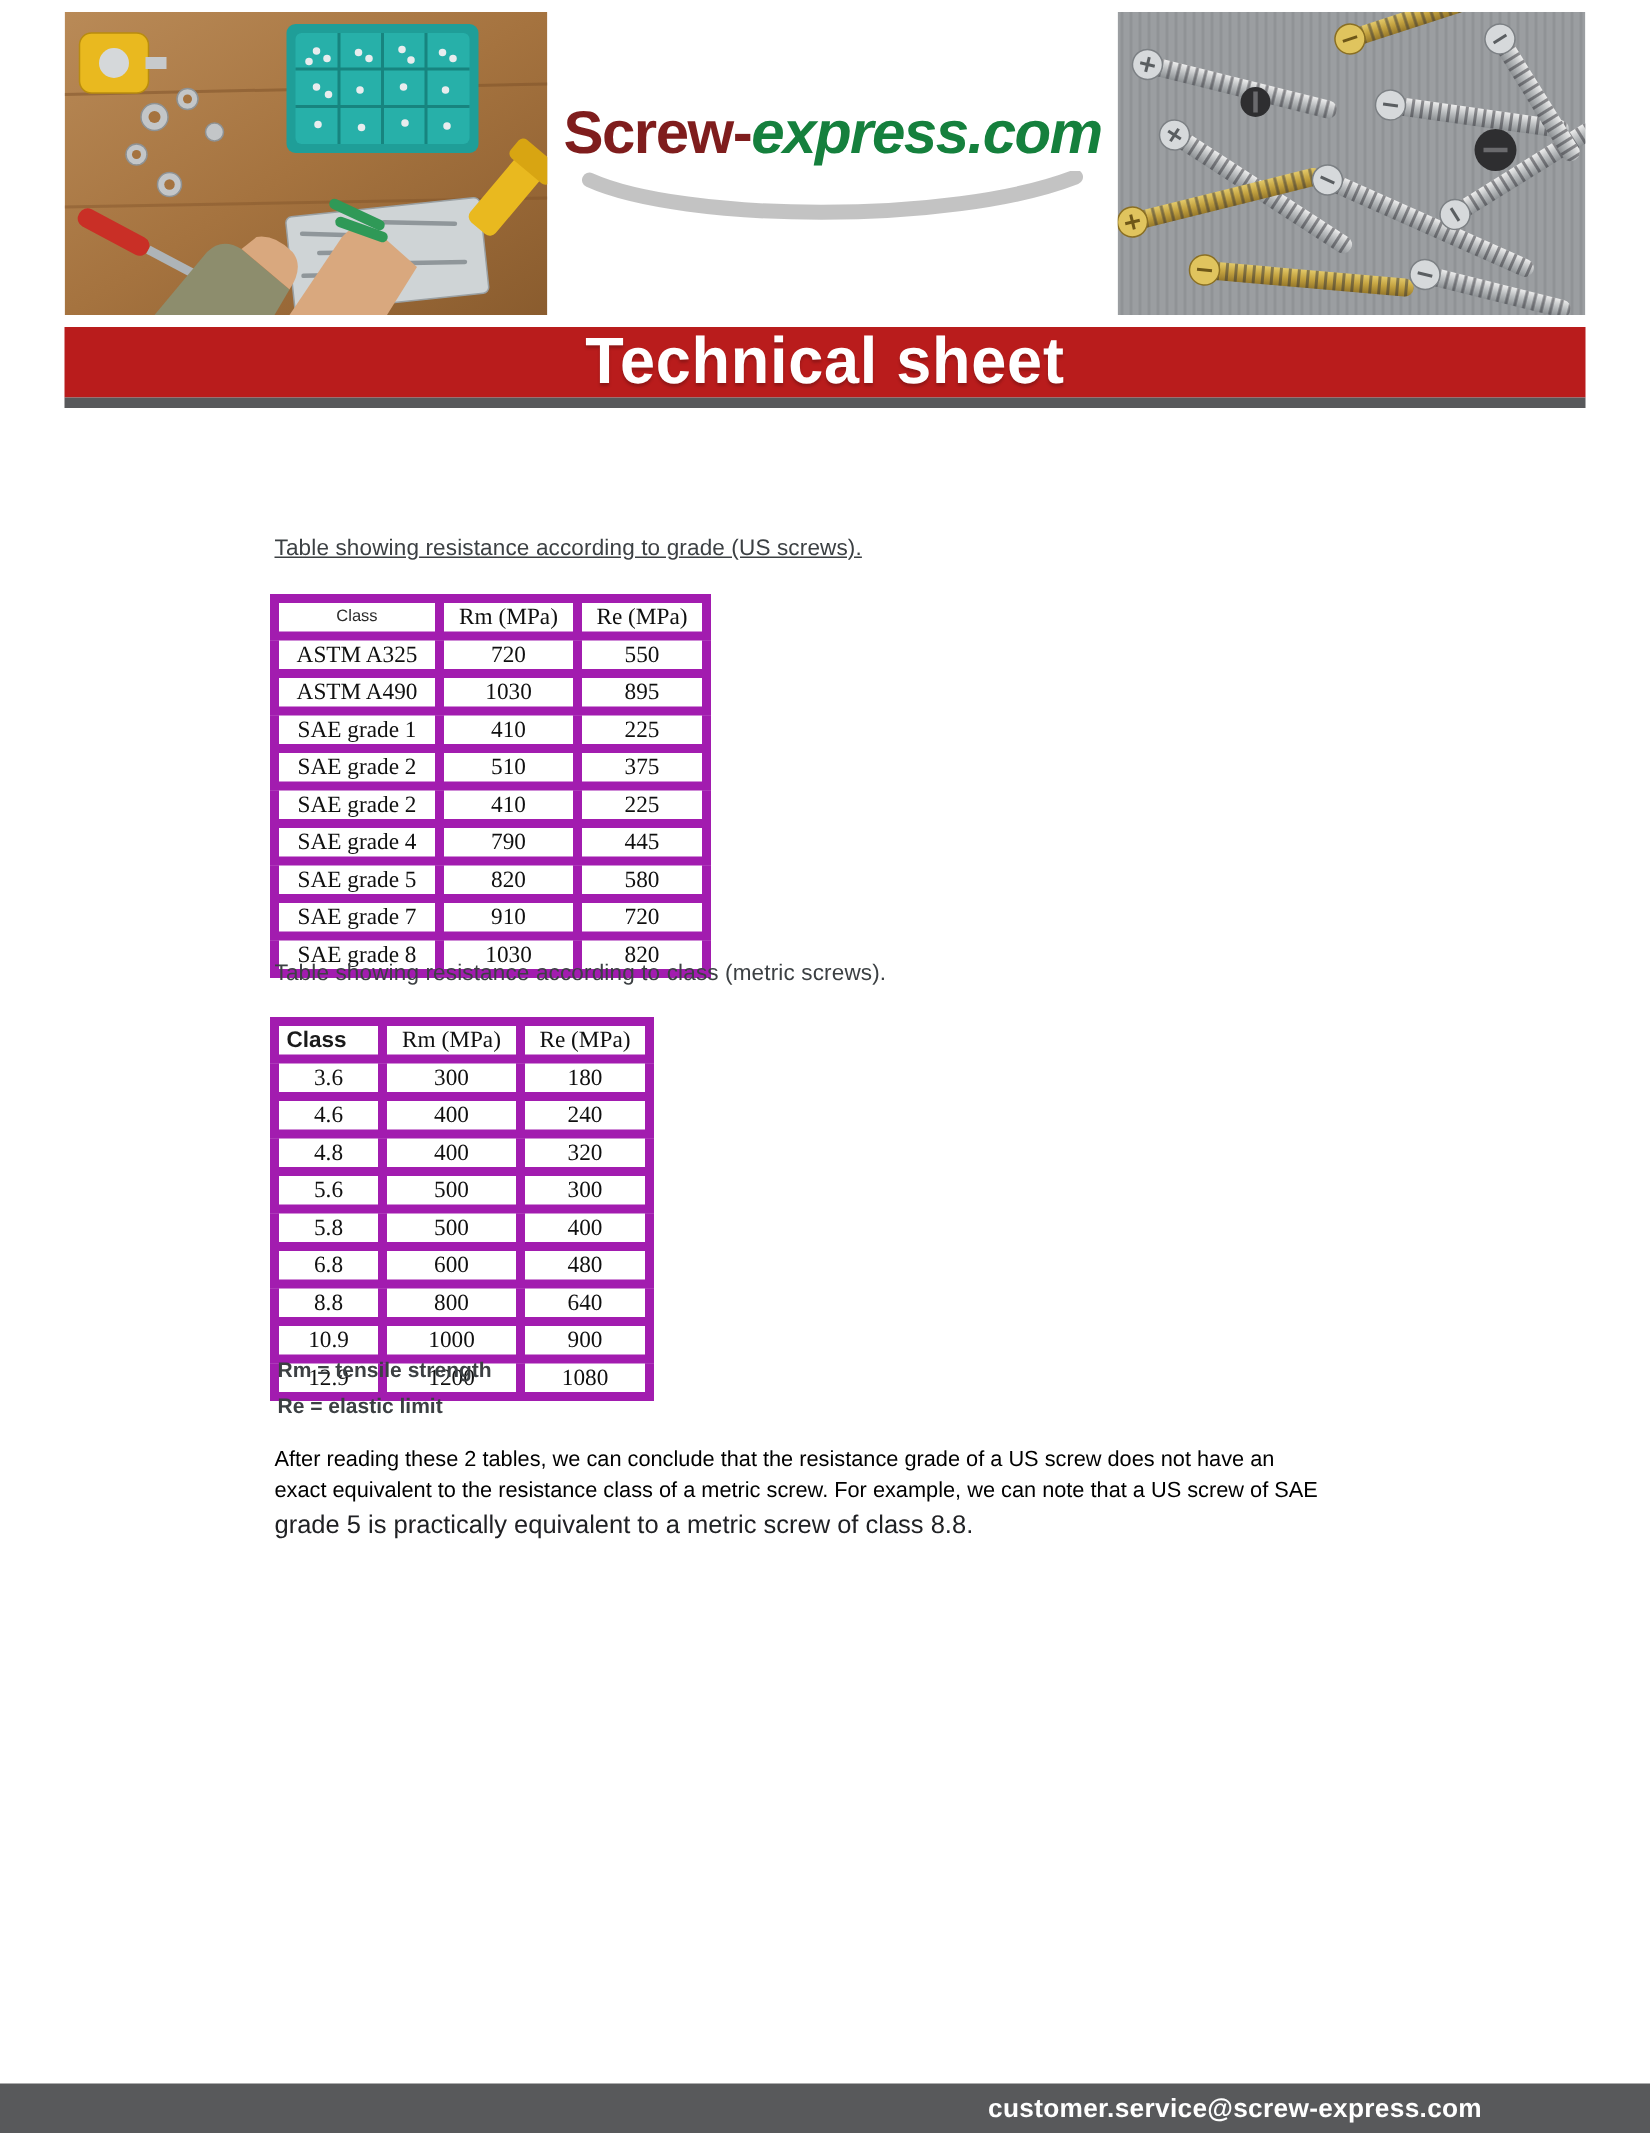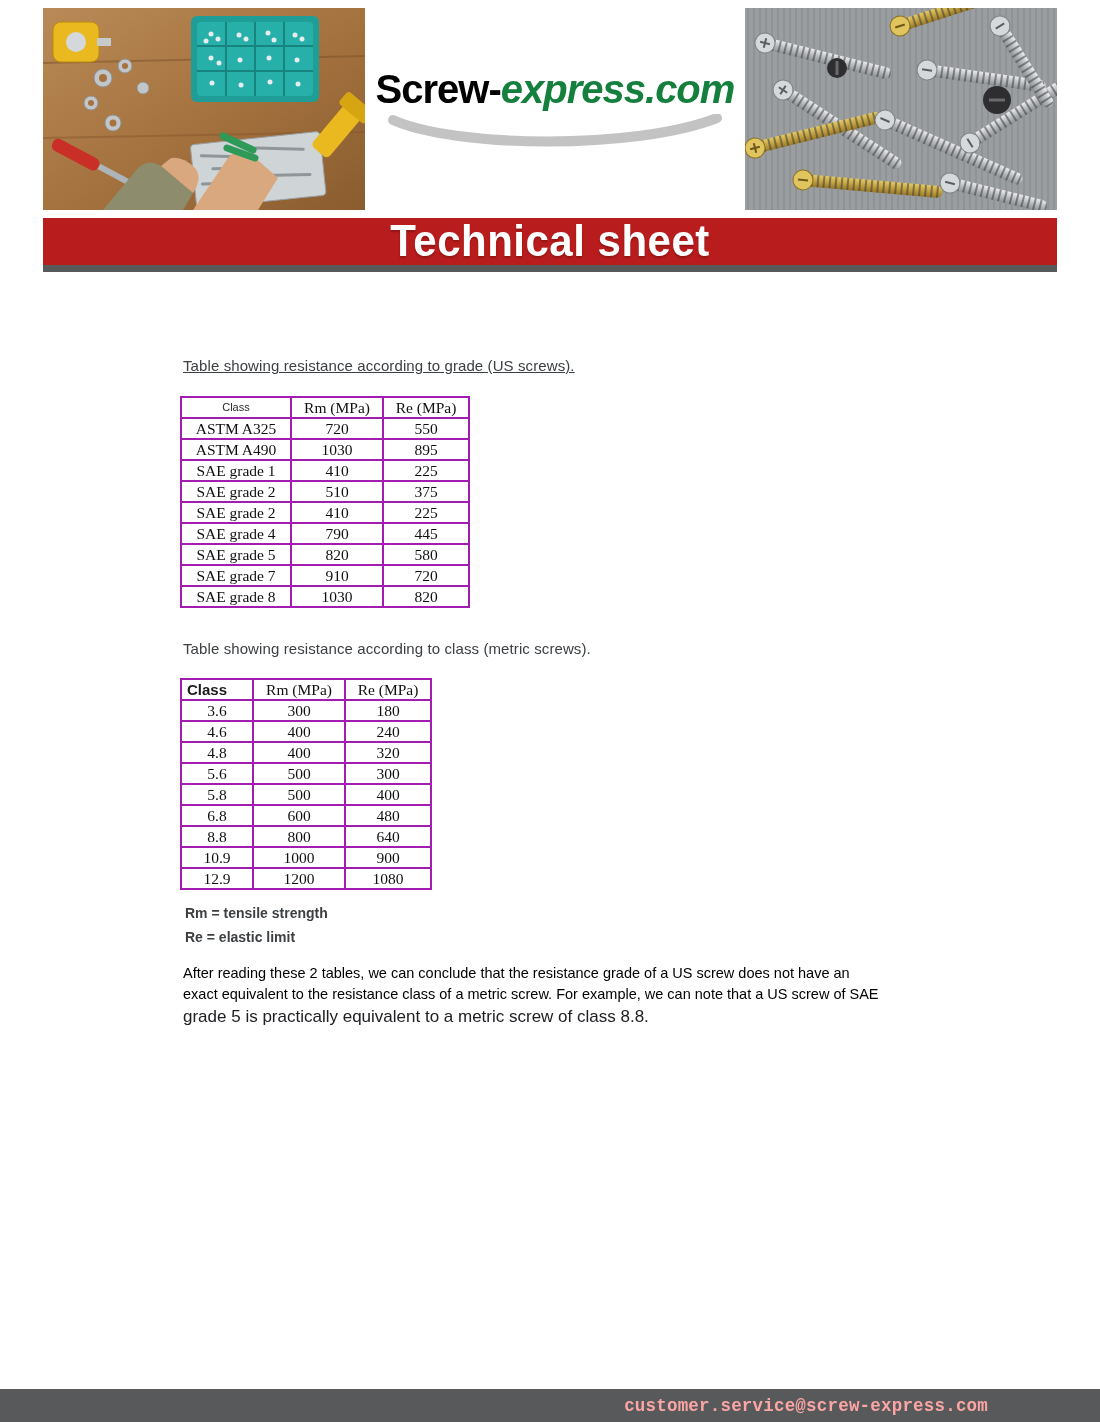--- a/index.html
+++ b/index.html
@@ -13,21 +13,21 @@
   .header-photo { position:absolute; top:8px; height:202px; overflow:hidden; }
   .header-photo svg { width:100%; height:100%; display:block; }
   .photo-left  { left:43px;  width:322px; }
   .photo-right { left:745px; width:312px; }
 
   .logo-block {
     position:absolute; top:8px; left:365px; width:380px; height:202px;
     display:flex; flex-direction:column; align-items:center; justify-content:center;
   }
   .logo-line { font-size:40px; font-weight:bold; letter-spacing:-1px; white-space:nowrap; }
-  .logo-dark   { color:#000000; }
+  .logo-dark   { color:#7f1d1d; }
   .logo-orange { color:#15803d; font-style:italic; }
   .logo-swoosh { margin-top:2px; }
 
   
   .banner {
     position:absolute; top:218px; left:43px; width:1014px; height:47px;
     background:#b91c1c; display:flex; align-items:flex-end; justify-content:center;
   }
   .banner-title {
     color:#ffffff; font-weight:bold; font-size:42px; letter-spacing:0.5px;
@@ -46,21 +46,21 @@
   .caption-metric { top:640px; }
 
   .data-table {
     position:absolute; left:180px; border-collapse:collapse;
     font-family:"Liberation Serif", serif; font-size:15.5px; color:#101010;
     background:#ffffff;
   }
   .us-table     { top:396px; }
   .metric-table { top:678px; }
   .data-table th, .data-table td {
-    border:2px solid #a21caf; text-align:center; height:19px;
+    border:6px solid #a21caf; text-align:center; height:19px;
     padding:0 2px; font-weight:normal; line-height:1;
   }
   .us-table th:first-child {
     font-family:"Liberation Sans", sans-serif; font-size:11px; color:#2a2a2a;
   }
   .metric-table th:first-child {
     font-family:"Liberation Sans", sans-serif; font-weight:bold; font-size:15px;
     text-align:left; padding-left:5px; color:#1a1a1a;
   }
 
@@ -76,23 +76,22 @@
     font-size:17px; line-height:24px; color:#202124;
   }
 
   
   .footer {
     position:absolute; left:0; right:0; bottom:0; height:33px;
     background:#58595b; display:flex; align-items:center; justify-content:flex-end;
     padding-right:112px; box-sizing:border-box;
   }
   .footer-email {
-    color:#fca5a5; font-weight:bold; font-size:17.5px; letter-spacing:0.2px;
+    color:#ffffff; font-weight:bold; font-size:17.5px; letter-spacing:0.2px;
     text-decoration:none;
-    font-family:Liberation Mono, monospace;
   }
 </style>
 </head>
 <body>
 
 <div class="page">
 
   <div class="header-photo photo-left">
     <svg viewBox="0 0 322 202" preserveAspectRatio="none">
       <defs>

